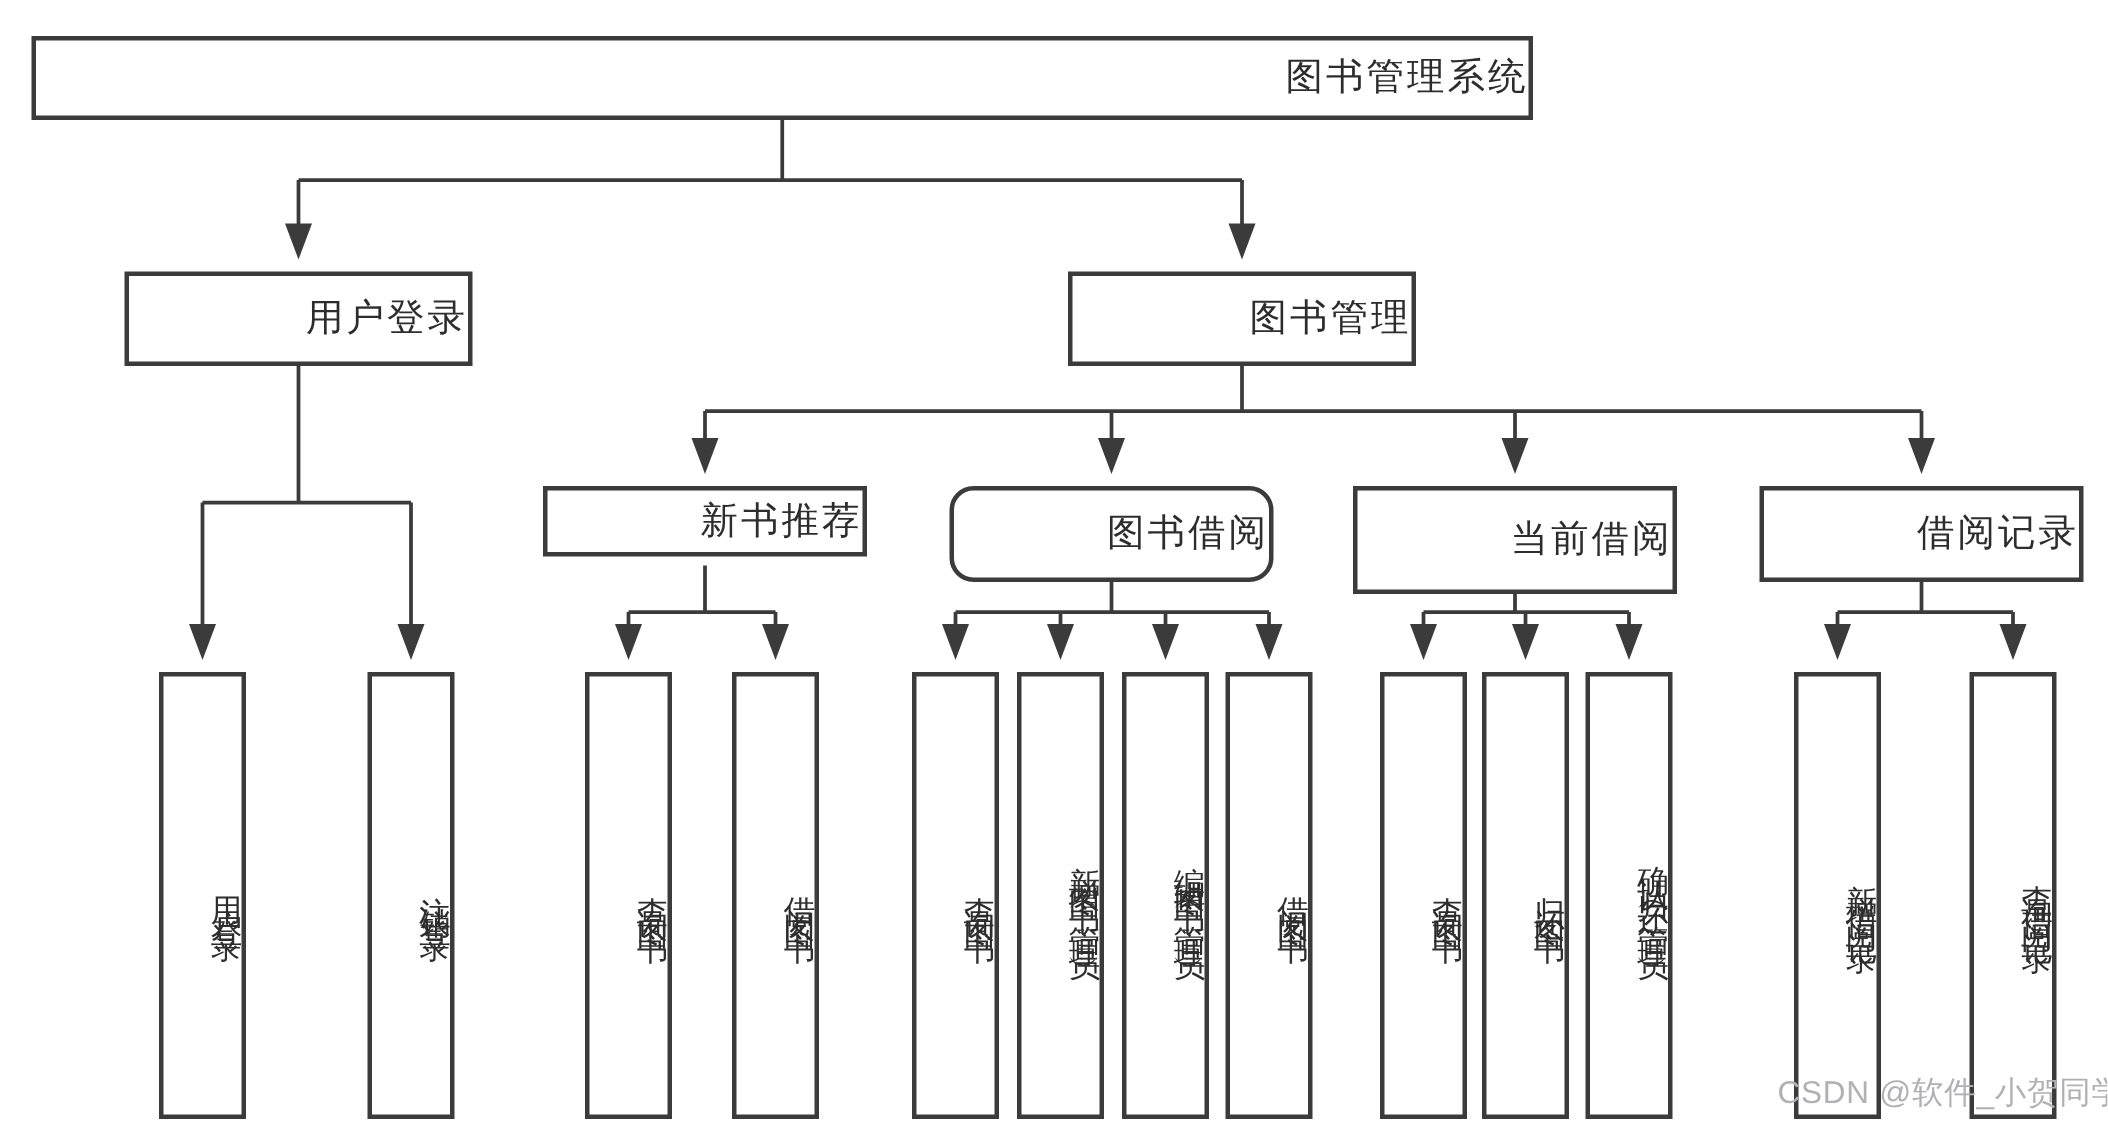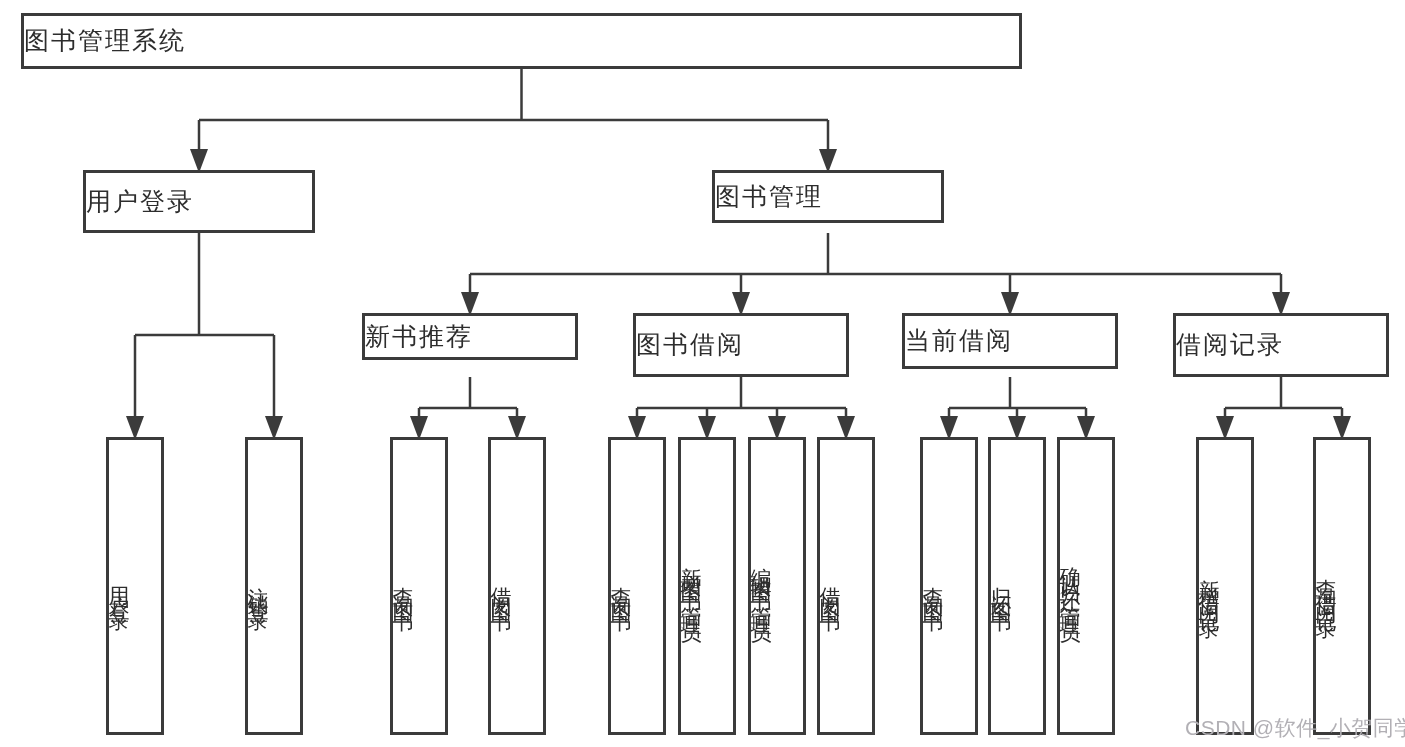--- a/index.html
+++ b/index.html
@@ -3,22 +3,22 @@
 <meta charset="utf-8">
 <style>
   html,body{margin:0;padding:0;background:#ffffff;}
   #stage{
     position:relative;width:1405px;height:747px;background:var(--bg,#ffffff);
     font-family:"Liberation Sans","DejaVu Sans",sans-serif;overflow:hidden;
   }
   #connectors{position:absolute;left:0;top:0;z-index:1;}
   .node{
     position:absolute;box-sizing:border-box;border:3px solid var(--line,#3b3b3b);
-    background:var(--boxfill,#ffffff);display:flex;align-items:center;justify-content:flex-start;
-    color:var(--text,#2d2d2d);z-index:2;
+    background:var(--boxfill,#ffffff);display:flex;align-items:center;justify-content:flex-end;
+    color:var(--text,#2d2d2d);z-index:2;margin-top:11px;
   }
   .node .lbl{display:block;}
   .horiz .lbl{font-size:25px;letter-spacing:2px;white-space:nowrap;line-height:1.1;}
   .vert .lbl{
     writing-mode:vertical-rl;text-orientation:mixed;
     font-size:21px;letter-spacing:8px;line-height:1;white-space:nowrap;
   }
   #watermark{
     position:absolute;left:1185px;top:714px;z-index:5;
     font-size:21px;letter-spacing:0.5px;white-space:nowrap;color:var(--wm,#b2b0b5);
@@ -96,30 +96,30 @@
         <polygon points="1342,440 1333,416 1351,416" fill="#3b3b3b"></polygon>
       </g>
     </svg>
   <div id="nodes">
       <div class="node horiz" style="left: 21px; top: 13px; width: 1001px; height: 56px;">
         <span class="lbl">图书管理系统</span>
       </div>
       <div class="node horiz" style="left: 83px; top: 170px; width: 232px; height: 63px;">
         <span class="lbl">用户登录</span>
       </div>
-      <div class="node horiz" style="left: 712px; top: 170px; width: 232px; height: 53px;">
+      <div class="node horiz" style="left: 712px; top: 170px; width: 232px; height: 63px;">
         <span class="lbl">图书管理</span>
       </div>
       <div class="node horiz" style="left: 362px; top: 313px; width: 216px; height: 47px;">
         <span class="lbl">新书推荐</span>
       </div>
-      <div class="node horiz" style="left: 633px; top: 313px; width: 216px; height: 64px;">
+      <div class="node horiz" style="left: 633px; top: 313px; width: 216px; height: 64px; border-radius: 16px;">
         <span class="lbl">图书借阅</span>
       </div>
-      <div class="node horiz" style="left: 902px; top: 313px; width: 216px; height: 56px;">
+      <div class="node horiz" style="left: 902px; top: 313px; width: 216px; height: 72px;">
         <span class="lbl">当前借阅</span>
       </div>
       <div class="node horiz" style="left: 1173px; top: 313px; width: 216px; height: 64px;">
         <span class="lbl">借阅记录</span>
       </div>
       <div class="node vert" style="left: 106px; top: 437px; width: 58px; height: 298px;">
         <span class="lbl">用户登录</span>
       </div>
       <div class="node vert" style="left: 245px; top: 437px; width: 58px; height: 298px;">
         <span class="lbl">注销登录</span>

